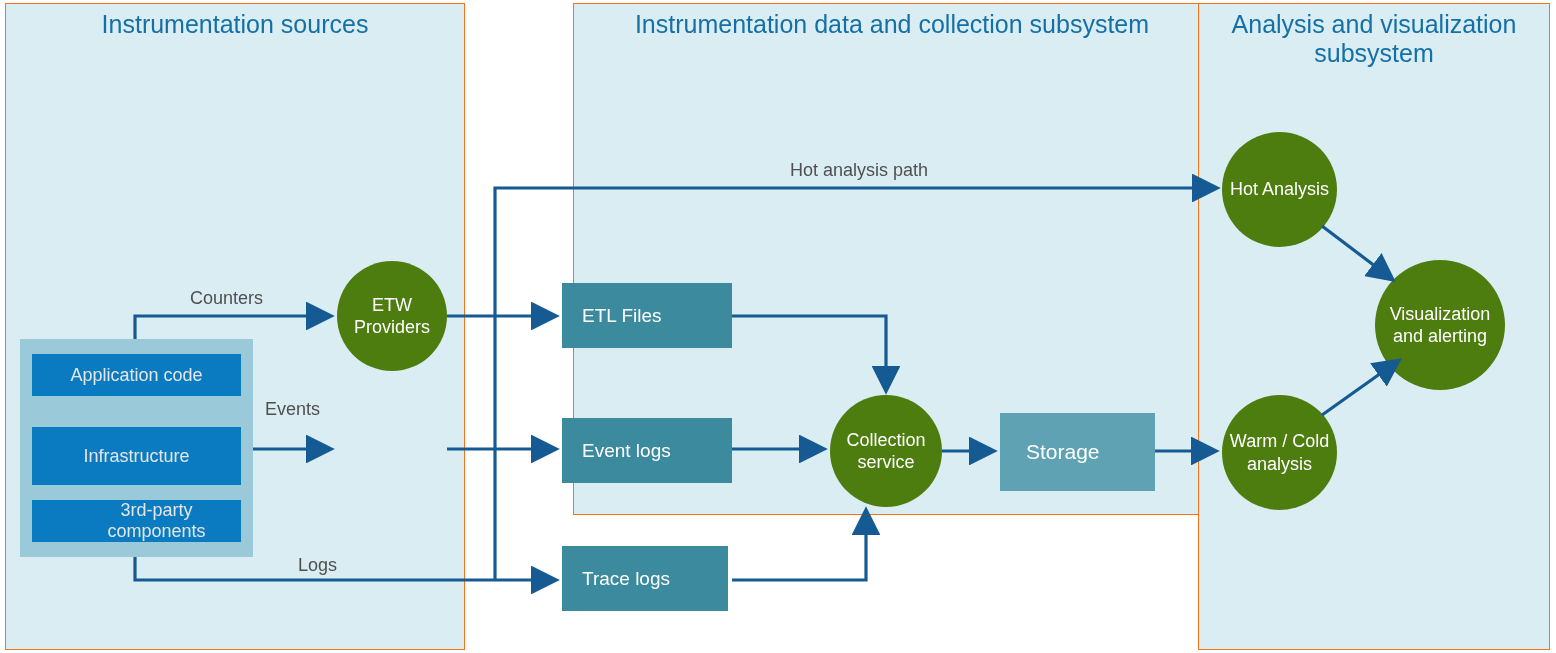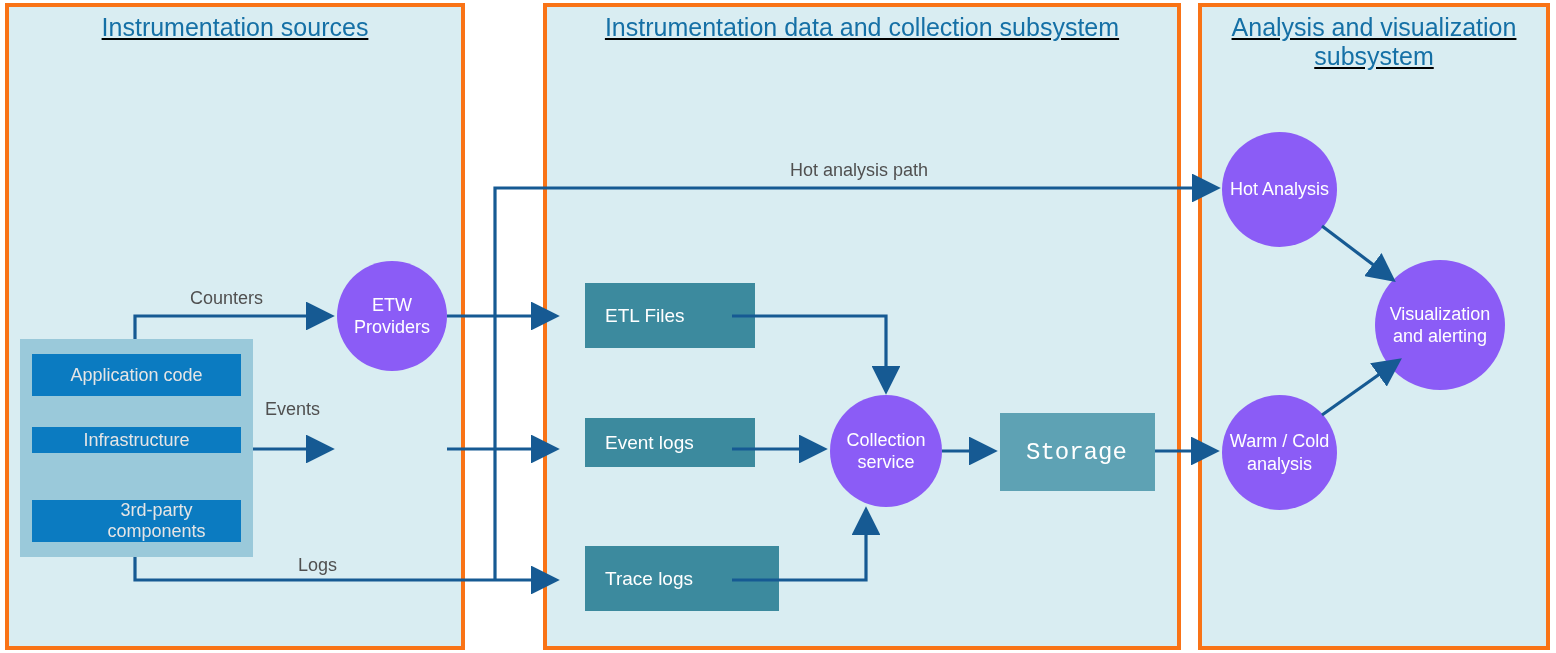--- a/index.html
+++ b/index.html
@@ -9,23 +9,22 @@
     background: #ffffff;
   }
   .canvas {
     position: relative;
     width: 1556px;
     height: 653px;
   }
   .subsystem {
     position: absolute;
     background: #d9edf2;
-    border: 4px solid #f97316;
+    border: 1px solid #f97316;
     box-sizing: border-box;
-    text-decoration: underline;
   }
   .subsystem-title {
     text-align: center;
     color: #1570a6;
     font-size: 25px;
     font-weight: 400;
     padding-top: 6px;
   }
   .sources-box {
     position: absolute;
@@ -48,31 +47,31 @@
     border-radius: 50%;
     display: flex;
     align-items: center;
     justify-content: center;
     text-align: center;
     color: #fff;
     font-size: 18px;
     line-height: 1.25;
     box-sizing: border-box;
   }
-  .circle-dark { background: #8b5cf6; }
+  .circle-dark { background: #4d7c0f; }
   .rect {
     position: absolute;
     display: flex;
     align-items: center;
     color: #fff;
     font-size: 19px;
     box-sizing: border-box;
     padding-left: 20px;
   }
-  .rect-teal    { background: #3c8a9e; margin-left: 23px; }
+  .rect-teal    { background: #3c8a9e; }
   .rect-tealLt  { background: #5ea2b4; }
   .edge-label {
     position: absolute;
     color: #505050;
     font-size: 18px;
   }
   svg.arrows {
     position: absolute;
     left: 0;
     top: 0;
@@ -90,41 +89,41 @@
   }
 </style>
 </head>
 <body>
 
 <div class="canvas">
 
   <div class="subsystem" style="left:5px; top:3px; width:460px; height:647px;">
     <div class="subsystem-title">Instrumentation sources</div>
   </div>
-  <div class="subsystem" style="left:543px; top:3px; width:638px; height:647px;">
+  <div class="subsystem" style="left:573px; top:3px; width:638px; height:512px;">
     <div class="subsystem-title">Instrumentation data and collection subsystem</div>
   </div>
   <div class="subsystem" style="left:1198px; top:3px; width:352px; height:647px;">
     <div class="subsystem-title">Analysis and visualization subsystem</div>
   </div>
 
   <div class="sources-box" style="left:20px; top:339px; width:233px; height:218px;"></div>
   <div class="src-item" style="left:32px; top:354px; width:209px; height:42px;">Application code</div>
-  <div class="src-item" style="left:32px; top:427px; width:209px; height:26px;text-align:center;">Infrastructure</div>
+  <div class="src-item" style="left:32px; top:427px; width:209px; height:58px;text-align:center;">Infrastructure</div>
   <div class="src-item" style="left:32px; top:500px; width:209px; height:42px;padding-left:40px;">3rd-party components</div>
 
   <div class="circle circle-dark" style="left:337px; top:261px; width:110px; height:110px;">ETW Providers</div>
 
   <div class="rect rect-teal" style="left:562px; top:283px; width:170px; height:65px;">ETL Files</div>
-  <div class="rect rect-teal" style="left:562px; top:418px; width:170px; height:49px;">Event logs</div>
-  <div class="rect rect-teal" style="left:562px; top:546px; width:194px; height:65px;">Trace logs</div>
+  <div class="rect rect-teal" style="left:562px; top:418px; width:170px; height:65px;">Event logs</div>
+  <div class="rect rect-teal" style="left:562px; top:546px; width:166px; height:65px;">Trace logs</div>
 
   <div class="circle circle-dark" style="left:830px; top:395px; width:112px; height:112px;">Collection service</div>
 
-  <div class="rect rect-tealLt" style="left:1000px; top:413px; width:155px; height:78px; padding-left:26px; font-size:24px;font-family:Liberation Mono, monospace;">Storage</div>
+  <div class="rect rect-tealLt" style="left:1000px; top:413px; width:155px; height:78px; padding-left:26px; font-size:21px;">Storage</div>
 
   <div class="circle circle-dark" style="left:1222px; top:132px; width:115px; height:115px;">Hot Analysis</div>
   <div class="circle circle-dark" style="left:1222px; top:395px; width:115px; height:115px;">Warm / Cold analysis</div>
   <div class="circle circle-dark" style="left:1375px; top:260px; width:130px; height:130px;">Visualization and alerting</div>
 
   <div class="edge-label" style="left:190px; top:288px;">Counters</div>
   <div class="edge-label" style="left:265px; top:399px;">Events</div>
   <div class="edge-label" style="left:298px; top:555px;text-align:right;">Logs</div>
   <div class="edge-label" style="left:790px; top:160px;">Hot analysis path</div>
 

